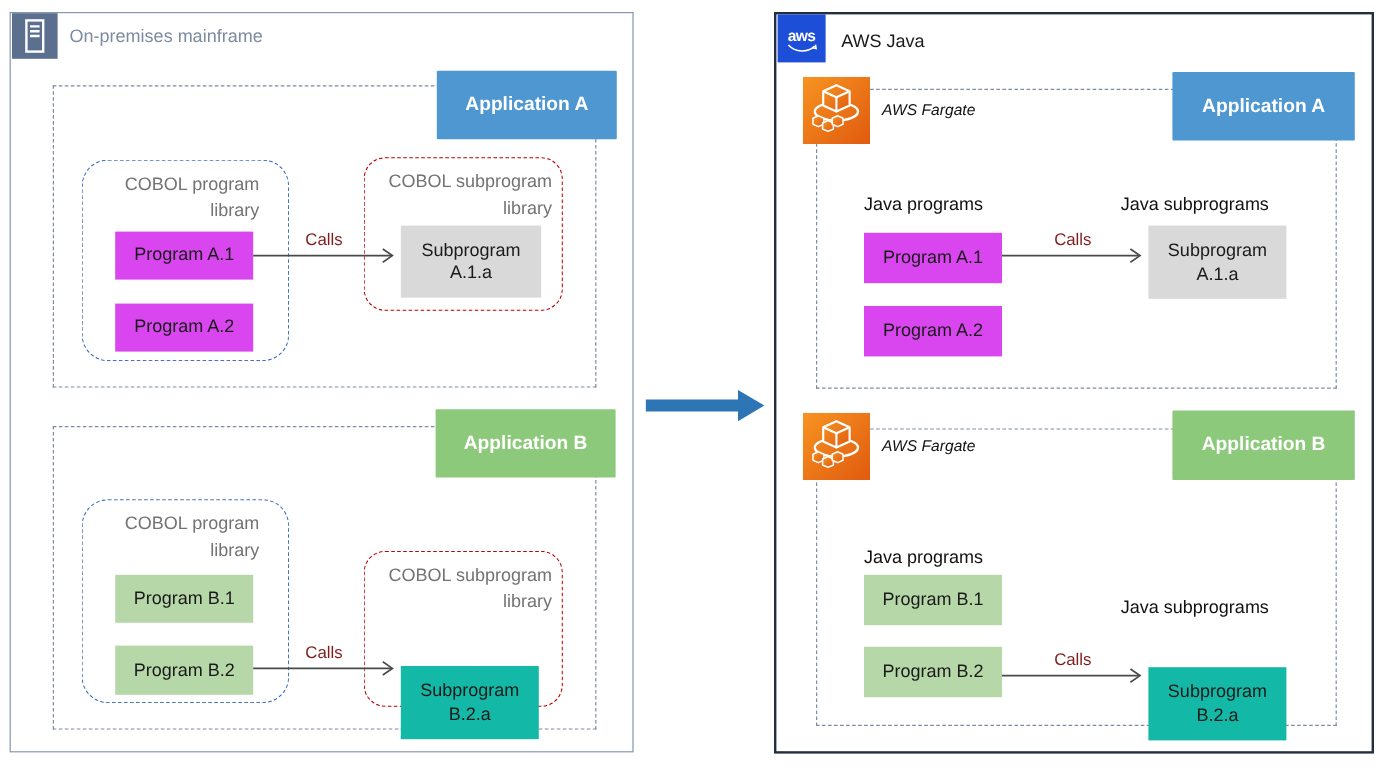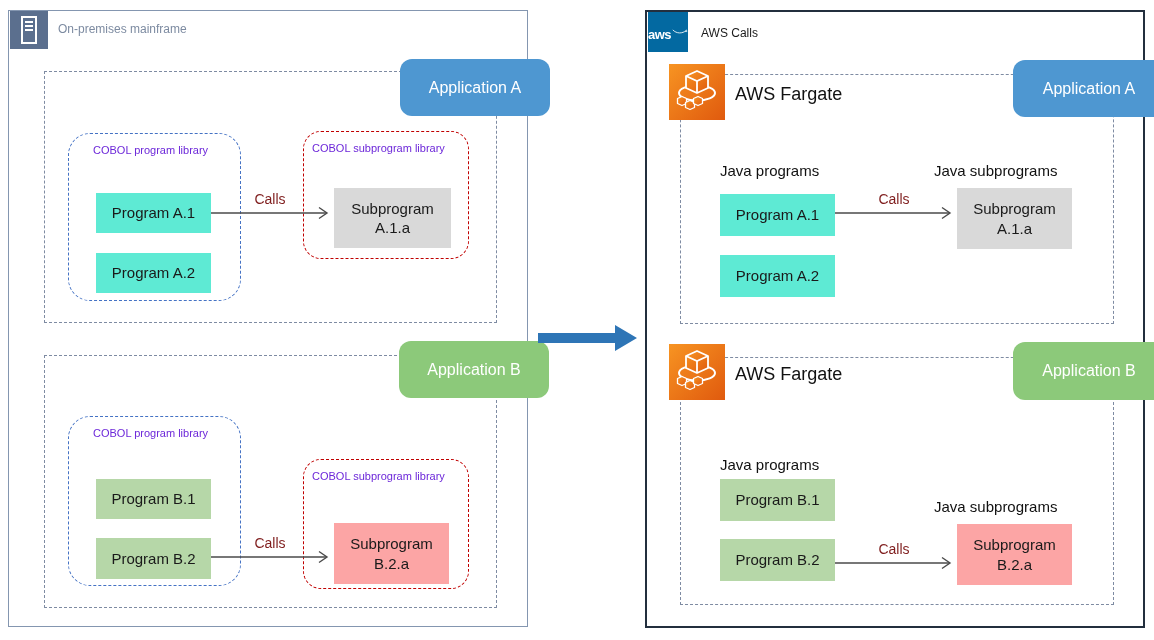--- a/index.html
+++ b/index.html
@@ -5,54 +5,54 @@
   * { margin:0; padding:0; box-sizing:border-box; }
   html,body { background:#ffffff; font-family:"Liberation Sans", sans-serif; }
   .canvas { position:relative; width:1154px; height:640px; background:#ffffff; overflow:hidden; }
 
   .panel { position:absolute; background:#fff; }
   .panel-left  { left:8px;  top:10px; width:520px; height:617px; border:1.5px solid #8496b0; }
   .panel-right { left:645px; top:10px; width:500px; height:618px; border:2px solid #232f3e; }
 
   .corner-icon { position:absolute; left:1px; top:0; width:38px; height:38px; display:flex; align-items:center; justify-content:center; }
   .mainframe-bg { background:#5b6f8e; }
-  .awslogo-bg { background:#0369a1; flex-direction:row; gap:0; }
+  .awslogo-bg { background:#1d4ed8; flex-direction:column; gap:0; }
   .aws-word { color:#fff; font-weight:bold; font-size:13px; letter-spacing:-0.5px; line-height:13px; margin-top:4px; }
 
-  .panel-title { position:absolute; font-size:12px; white-space:nowrap; }
+  .panel-title { position:absolute; font-size:15px; white-space:nowrap; }
   .title-onprem { left:49px; top:11px; color:#7d8ba1; }
   .title-aws { left:54px; top:14px; color:#1a1a1a; }
 
   .group { position:absolute; border:1px dashed #7e8ba2; }
 
-  .badge { position:absolute; border-radius:12px; display:flex; align-items:center; justify-content:center;
-           color:#fff; font-weight:normal; font-size:16px;margin-left:36px; }
+  .badge { position:absolute; border-radius:1px; display:flex; align-items:center; justify-content:center;
+           color:#fff; font-weight:bold; font-size:16px; }
   .badge-blue { background:#4e97d1; }
   .badge-green { background:#8cc97a; }
 
-  .lib { position:absolute; text-align:left; font-size:11px; color:#6d28d9; }
+  .lib { position:absolute; text-align:right; font-size:15px; color:#737373; }
   .lib-blue { border:1.6px dashed #4472c4; border-radius:22px; padding-top:9px; }
   .lib-red  { border:1.6px dashed #c00000; border-radius:18px; padding-top:9px; }
   .lib-title { line-height:1.45; }
   .pad-program { padding-left:24px; padding-right:24px; }
   .pad-subprogram { padding-left:8px; padding-right:8px; }
 
   .pbox { position:absolute; display:flex; align-items:center; justify-content:center; text-align:center;
           font-size:15px; color:#1a1a1a; line-height:1.3; }
-  .fill-blue   { background:#5eead4; }
+  .fill-blue   { background:#d946ef; }
   .fill-green  { background:#b6d7a8; }
   .fill-gray   { background:#d9d9d9; }
-  .fill-yellow { background:#fca5a5; }
+  .fill-yellow { background:#14b8a6;margin-top:32px; }
 
   .calls-label { position:absolute; text-align:center; font-size:14px; color:#7f1d1d; }
   .calls-arrow { position:absolute; overflow:visible; }
   .calls-arrow line, .calls-arrow polyline { stroke:#4a4a4a; stroke-width:1.4; fill:none; }
 
   .side-label { position:absolute; font-size:15px; color:#111; text-align:left; white-space:nowrap; }
-  .service-label { position:absolute; font-size:18px; color:#111; white-space:nowrap; }
+  .service-label { position:absolute; font-size:13px; color:#111; white-space:nowrap;font-style:italic; }
 
   .fargate-icon { position:absolute; width:56px; height:56px; }
   .migration-arrow { position:absolute; left:538px; top:322px; }
 </style>
 </head>
 <body>
 
 <div class="canvas">
 
   <div class="panel panel-left">
@@ -114,21 +114,21 @@
 
   <div class="panel panel-right">
 
     <div class="corner-icon awslogo-bg" style="width:40px;height:40px">
       <span class="aws-word">aws</span>
       <svg width="28" height="10" viewBox="0 0 28 10">
         <path d="M3,1.5 C9,8 19,8 25,2.5" stroke="#fff" stroke-width="1.4" fill="none"></path>
         <path d="M25.6,1.2 l0.6,3.2 -3.2,-0.6" stroke="#fff" stroke-width="1.2" fill="none"></path>
       </svg>
     </div>
-    <div class="panel-title title-aws">AWS Calls</div>
+    <div class="panel-title title-aws">AWS Java</div>
 
     <div class="group" style="left:33px;top:62px;width:434px;height:250px"></div>
 
     <svg class="fargate-icon" style="left:22px;top:52px" viewBox="0 0 56 56">
       <defs>
         <linearGradient id="fg1" x1="0" y1="0" x2="1" y2="1">
           <stop offset="0" stop-color="#f79422"></stop>
             <stop offset="1" stop-color="#e05a0e"></stop>
         </linearGradient>
       </defs>

